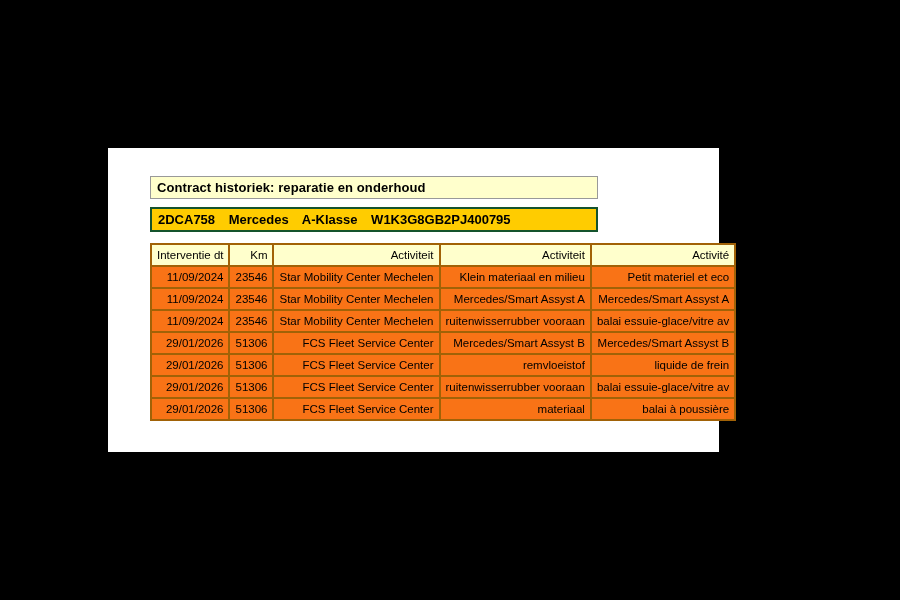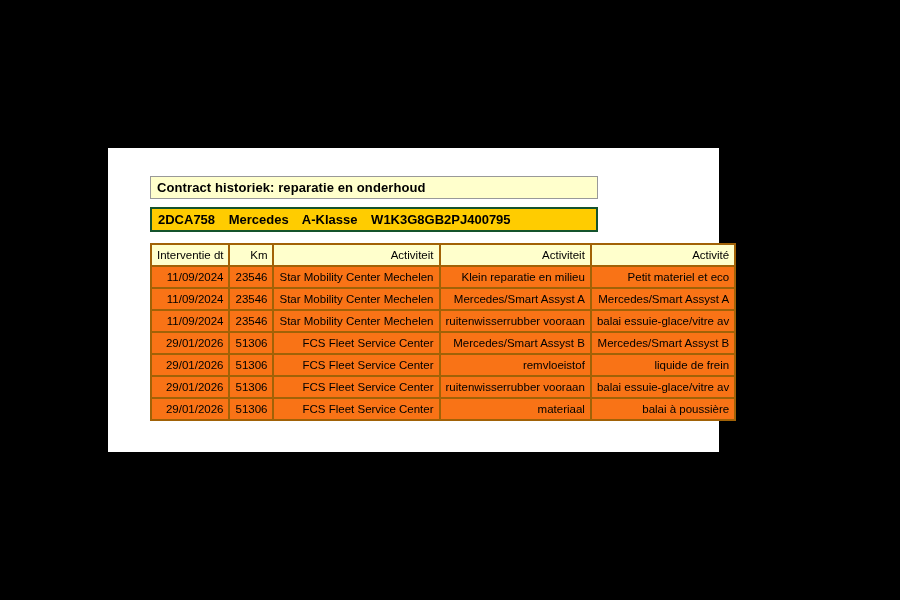--- a/index.html
+++ b/index.html
@@ -110,21 +110,21 @@
           <th>Activiteit</th>
           <th>Activiteit</th>
           <th>Activité</th>
         </tr>
       </thead>
       <tbody>
         <tr>
           <td>11/09/2024</td>
           <td>23546</td>
           <td>Star Mobility Center Mechelen</td>
-          <td>Klein reparatie en milieu</td>
+          <td>Klein materiaal en milieu</td>
           <td>Petit materiel et eco</td>
         </tr>
         <tr>
           <td>11/09/2024</td>
           <td>23546</td>
           <td>Star Mobility Center Mechelen</td>
           <td>Mercedes/Smart Assyst A</td>
           <td>Mercedes/Smart Assyst A</td>
         </tr>
         <tr>

